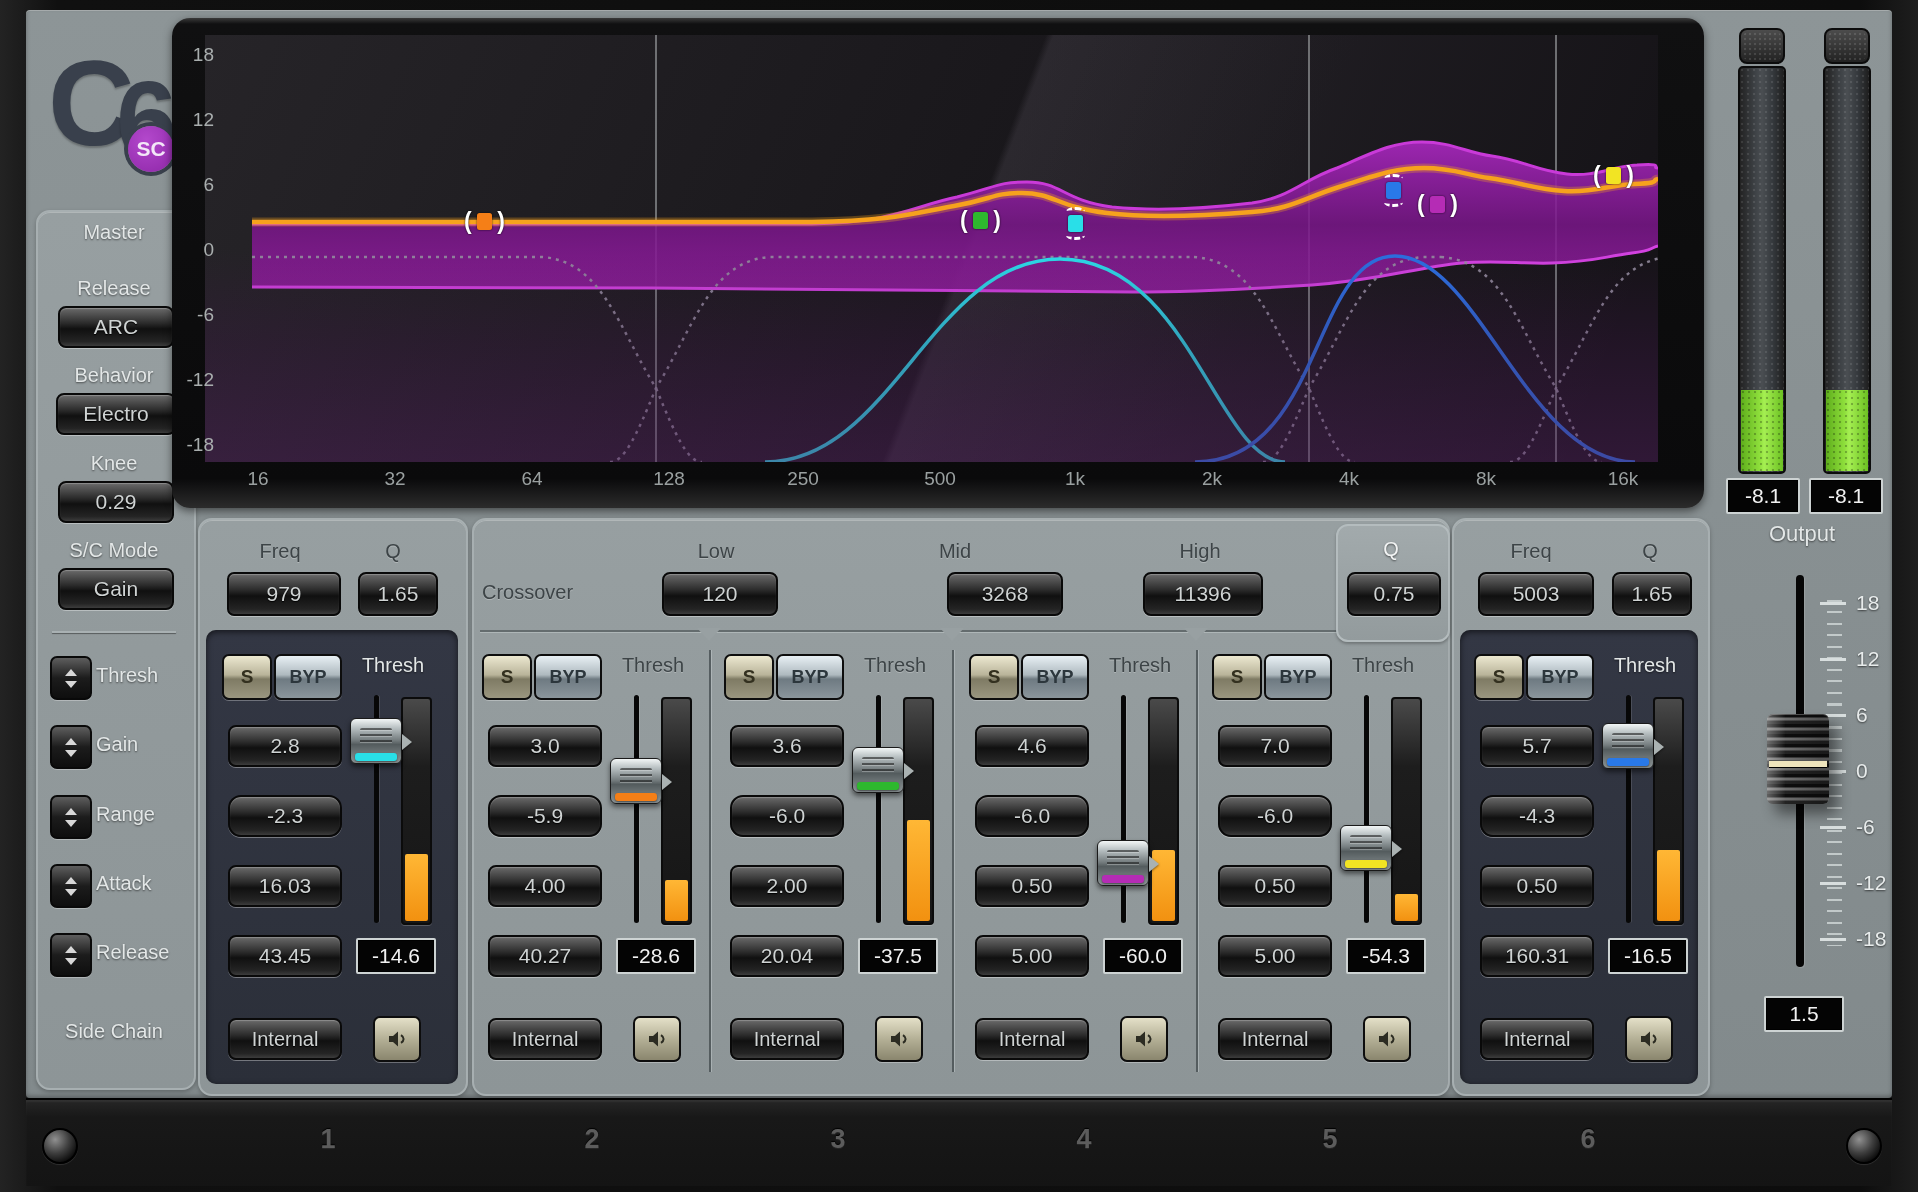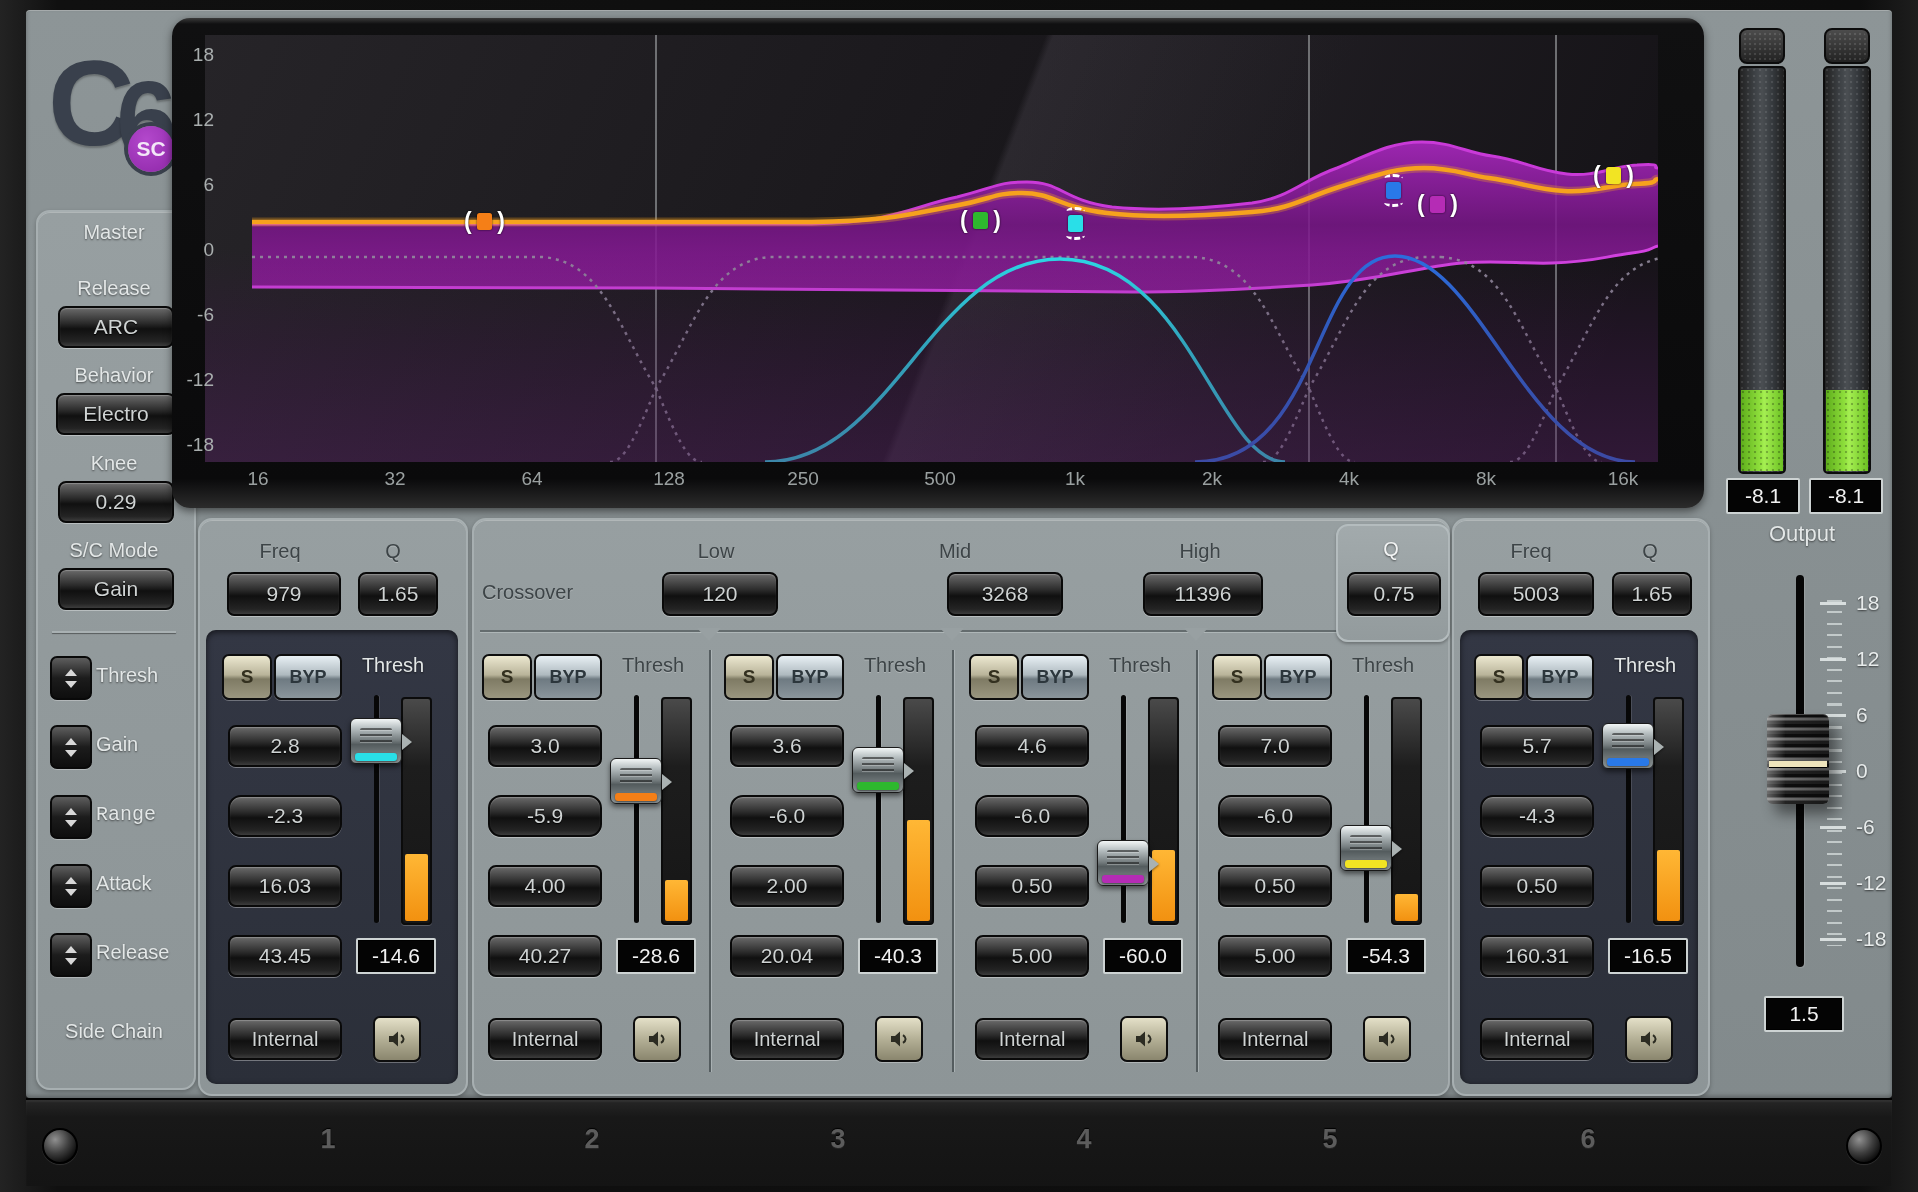--- a/index.html
+++ b/index.html
@@ -118,21 +118,21 @@
   <div class="lbl" style="left:96px;top:662px;width:90px;height:26px;justify-content:flex-start;">Thresh</div>
   <div class="stepper" style="left:50px;top:725px;">
       <span class="tri-up"></span>
       <span class="tri-down"></span>
     </div>
   <div class="lbl" style="left:96px;top:731px;width:90px;height:26px;justify-content:flex-start;">Gain</div>
   <div class="stepper" style="left:50px;top:795px;">
       <span class="tri-up"></span>
       <span class="tri-down"></span>
     </div>
-  <div class="lbl" style="left:96px;top:801px;width:90px;height:26px;justify-content:flex-start;font-family:Liberation Mono, monospace;">Range</div>
+  <div class="lbl" style="left:96px;top:801px;width:90px;height:26px;justify-content:flex-start;">Range</div>
   <div class="stepper" style="left:50px;top:864px;">
       <span class="tri-up"></span>
       <span class="tri-down"></span>
     </div>
   <div class="lbl" style="left:96px;top:870px;width:90px;height:26px;justify-content:flex-start;">Attack</div>
   <div class="stepper" style="left:50px;top:933px;">
       <span class="tri-up"></span>
       <span class="tri-down"></span>
     </div>
   <div class="lbl" style="left:96px;top:939px;width:90px;height:26px;justify-content:flex-start;">Release</div>
@@ -296,21 +296,21 @@
     <div class="btn-dark val v2">-6.0</div>
     <div class="btn-dark val v3">2.00</div>
     <div class="btn-dark val v4">20.04</div>
     <div class="track"></div>
     <div class="meter">
         <div class="fill"></div>
       </div>
     <div class="handle">
         <div class="stripe"></div>
       </div>
-    <div class="readout thr-read">-40.3</div>
+    <div class="readout thr-read">-37.5</div>
     <div class="btn-dark internal">Internal</div>
     <div class="spk-btn spk">
       <svg width="26" height="24" viewBox="0 0 24 24">
           <path d="M4 9h4l5-4.5v15L8 15H4z" fill="#2c2c22"></path>
           <path d="M16 8.2c1.6 1 2.6 2.2 2.6 3.8s-1 2.8-2.6 3.8" stroke="#2c2c22" fill="none" stroke-width="2"></path>
         </svg>
     </div>
   </div>
 
   <div class="band band4" style="--handle: 840px; --fill: 151px; --stripe: #b52cb5;">

